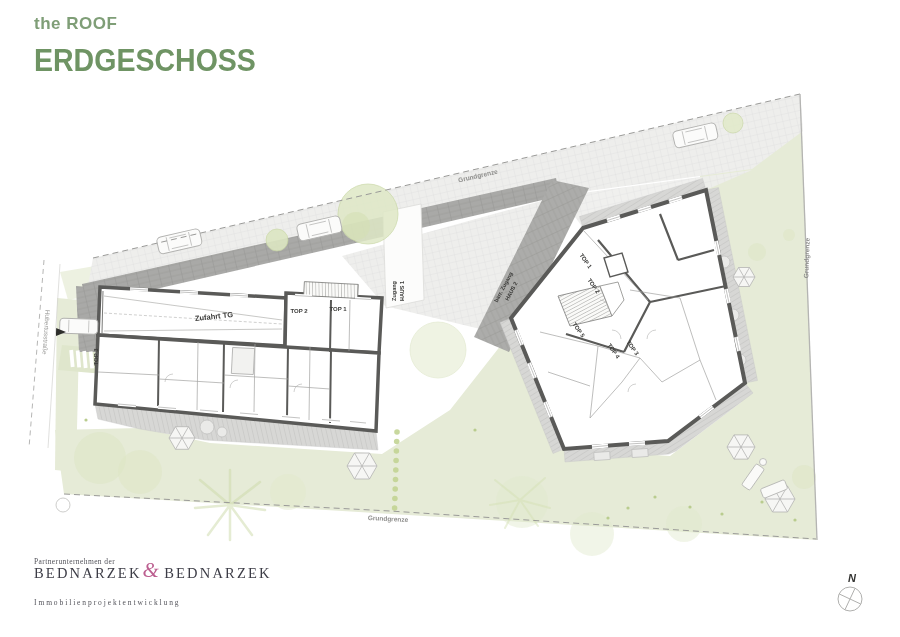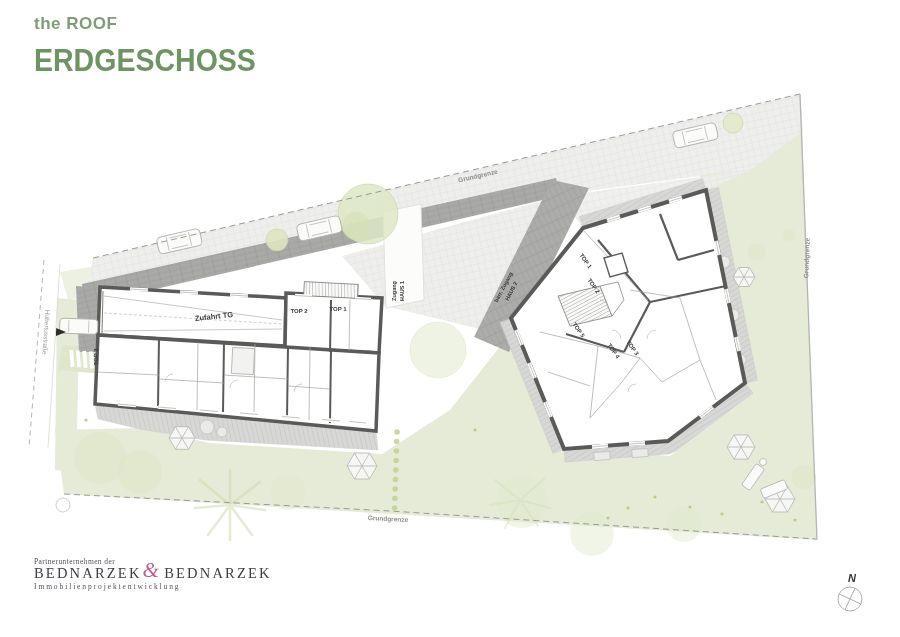--- a/index.html
+++ b/index.html
@@ -12,21 +12,21 @@
   .planwrap{position:absolute;left:0;top:0;width:900px;height:637px;}
   .plan text{font-family:"Liberation Sans",sans-serif;}
   .lbl{fill:#3a3a38;font-weight:bold;}
   .bound{fill:#8f8f8d;font-weight:bold;}
   .footer{position:absolute;left:34px;top:557px;color:#53535a;}
   .footer .pre{font-family:"Liberation Serif",serif;font-size:7.5px;letter-spacing:.4px;}
   .footer .brand{font-family:"Liberation Serif",serif;font-size:14.5px;color:#3c3c46;
         letter-spacing:2.2px;display:flex;align-items:flex-end;line-height:13px;margin-top:1px;}
   .footer .amp{font-family:"Liberation Serif",serif;font-style:italic;font-size:21px;
         color:#bc5f90;margin:0 3px 0 1px;position:relative;top:-3px;}
-  .footer .tag{font-family:"Liberation Serif",serif;font-size:7.5px;letter-spacing:1.9px;margin-top:2px;}
+  .footer .tag{font-family:"Liberation Serif",serif;font-size:7.5px;letter-spacing:1.9px;margin-top:18px;}
 </style>
 </head>
 <body>
 
 <div class="page">
 
   <div class="titleblock">
     <div class="project">the ROOF</div>
     <div class="floor">ERDGESCHOSS</div>
   </div>

